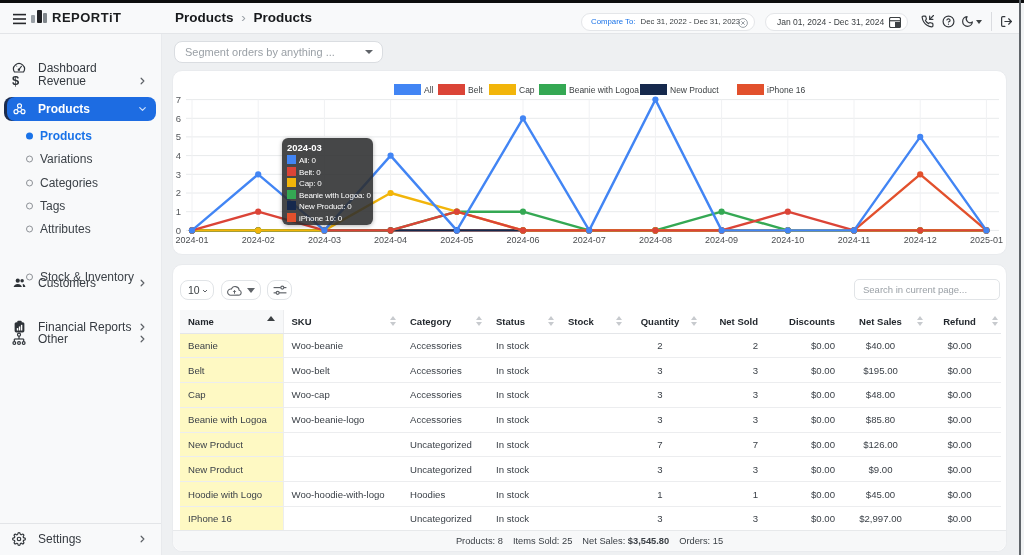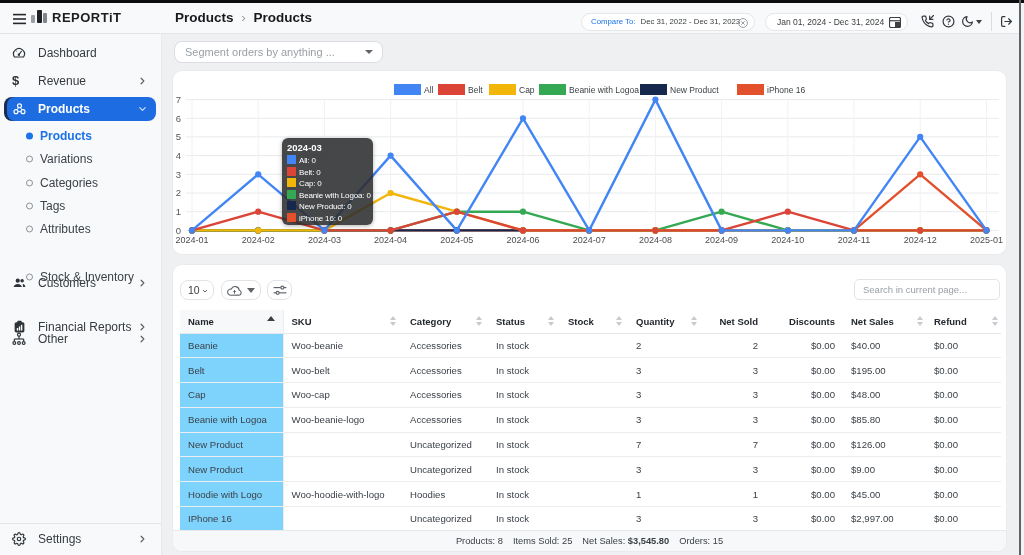--- a/index.html
+++ b/index.html
@@ -17,22 +17,22 @@
 .nav-item .chev{position:absolute;right:14px;top:50%;transform:translateY(-50%);width:11px;height:11px;}
 .sub-item{position:absolute;left:0;width:162px;height:22px;color:#3c4248;font-size:12px;}
 .sub-item .mark{position:absolute;left:26px;top:50%;transform:translateY(-50%);width:7px;height:7px;border:1.4px solid #8d9196;border-radius:50%;}
 .sub-item .lbl{position:absolute;left:40px;top:50%;transform:translateY(-50%);white-space:nowrap;}
 .legend-item{position:absolute;top:84px;height:11px;font-size:8.5px;color:#3c4043;white-space:nowrap;}
 .legend-item .sw{display:inline-block;width:27px;height:11px;vertical-align:top;margin-right:3px;}
 .legend-item span.t{display:inline-block;vertical-align:top;line-height:11px;margin-top:1px;}
 table.grid{border-collapse:collapse;table-layout:fixed;width:821px;font-size:9.6px;color:#3b4148;}
 table.grid th{font-weight:bold;color:#23282e;text-align:left;height:23px;padding:0 8px;border-bottom:1px solid #e4e6e9;position:relative;font-size:9.5px;white-space:nowrap;overflow:hidden;}
 table.grid td{height:24.8px;padding:0 8px;border-bottom:1px solid #ecedef;background:#fff;white-space:nowrap;overflow:hidden;}
-table.grid td.namec{background:#7dd3fc;border-right:1px solid #ecedef;}
-table.grid th.num,table.grid td.num{text-align:left;padding-right:16px;}
+table.grid td.namec{background:#fef9c3;border-right:1px solid #ecedef;}
+table.grid th.num,table.grid td.num{text-align:center;padding-right:16px;}
 table.grid th.numno,table.grid td.numno{text-align:right;padding-right:8px;}
 .sorticons{position:absolute;right:6px;top:50%;transform:translateY(-50%);width:6px;height:10px;}
 .sorticons .u{position:absolute;left:0;top:0;width:0;height:0;border-left:3px solid transparent;border-right:3px solid transparent;border-bottom:4px solid #c7cace;}
 .sorticons .d{position:absolute;left:0;bottom:0;width:0;height:0;border-left:3px solid transparent;border-right:3px solid transparent;border-top:4px solid #c7cace;}
 .btn{position:absolute;background:#fff;border:1px solid #e1e4e7;border-radius:8px;}
 .hdrbox{position:absolute;top:10px;height:18px;background:#fff;border:1px solid #e4e6e9;border-radius:9px;font-size:8px;line-height:16.5px;white-space:nowrap;}
 .hicon{position:absolute;top:12px;width:13px;height:13px;color:#3c4043;}
 #tooltip{position:absolute;left:282px;top:138px;width:91px;height:87px;background:rgba(44,45,47,0.88);border-radius:6px;z-index:20;color:#fff;padding:4px 3px 0 5px;box-shadow:0 1px 4px rgba(0,0,0,0.3);}
 #tooltip .tt{font-size:9.5px;font-weight:bold;line-height:11px;margin-bottom:2px;}
 #tooltip .r{font-size:8px;letter-spacing:-0.15px;height:11.6px;line-height:11.6px;white-space:nowrap;}
@@ -76,21 +76,21 @@
     </svg>
     <div class="abs" style="left:976px;top:16.5px;width:0;height:0;border-left:3.5px solid transparent;border-right:3.5px solid transparent;border-top:4px solid #3c4043;"></div>
     <div class="abs" style="left:991px;top:9px;width:1px;height:19px;background:#dadce0;"></div>
     <svg class="hicon" style="left:1000px" viewBox="0 0 24 24" fill="none" stroke="#33373c" stroke-width="2.2" stroke-linecap="round" stroke-linejoin="round">
       <path d="M9 21H5a2 2 0 0 1-2-2V5a2 2 0 0 1 2-2h4"></path>
       <polyline points="16 17 21 12 16 7"></polyline>
       <line x1="21" y1="12" x2="9" y2="12"></line>
     </svg>
   </div>
 <div class="abs" id="sidebar">
-    <div class="nav-item" style="top:7px;text-decoration:underline;">
+    <div class="nav-item" style="top:22px;text-decoration:underline;">
       <span class="ic"><svg width="14" height="14" viewBox="0 0 24 24" fill="none" stroke="#2e3338" stroke-width="2" stroke-linecap="round" stroke-linejoin="round">
           <path d="M4.2 18.8 a9.3 9.3 0 1 1 15.6 0 z"></path>
           <line x1="11.8" y1="14.6" x2="16.2" y2="9"></line>
           <circle cx="11.8" cy="14.8" r="1.1" fill="#2e3338"></circle>
           <line x1="7.2" y1="8.2" x2="7.8" y2="9" stroke-width="1.6"></line>
         </svg></span>
       <span class="lbl">Dashboard</span>
     </div>
     <div class="nav-item" style="top:35px;">
       <span class="ic"><span style="font-size:13px;font-weight:bold;color:#2e3338;position:relative;top:-1px;">$</span></span>

